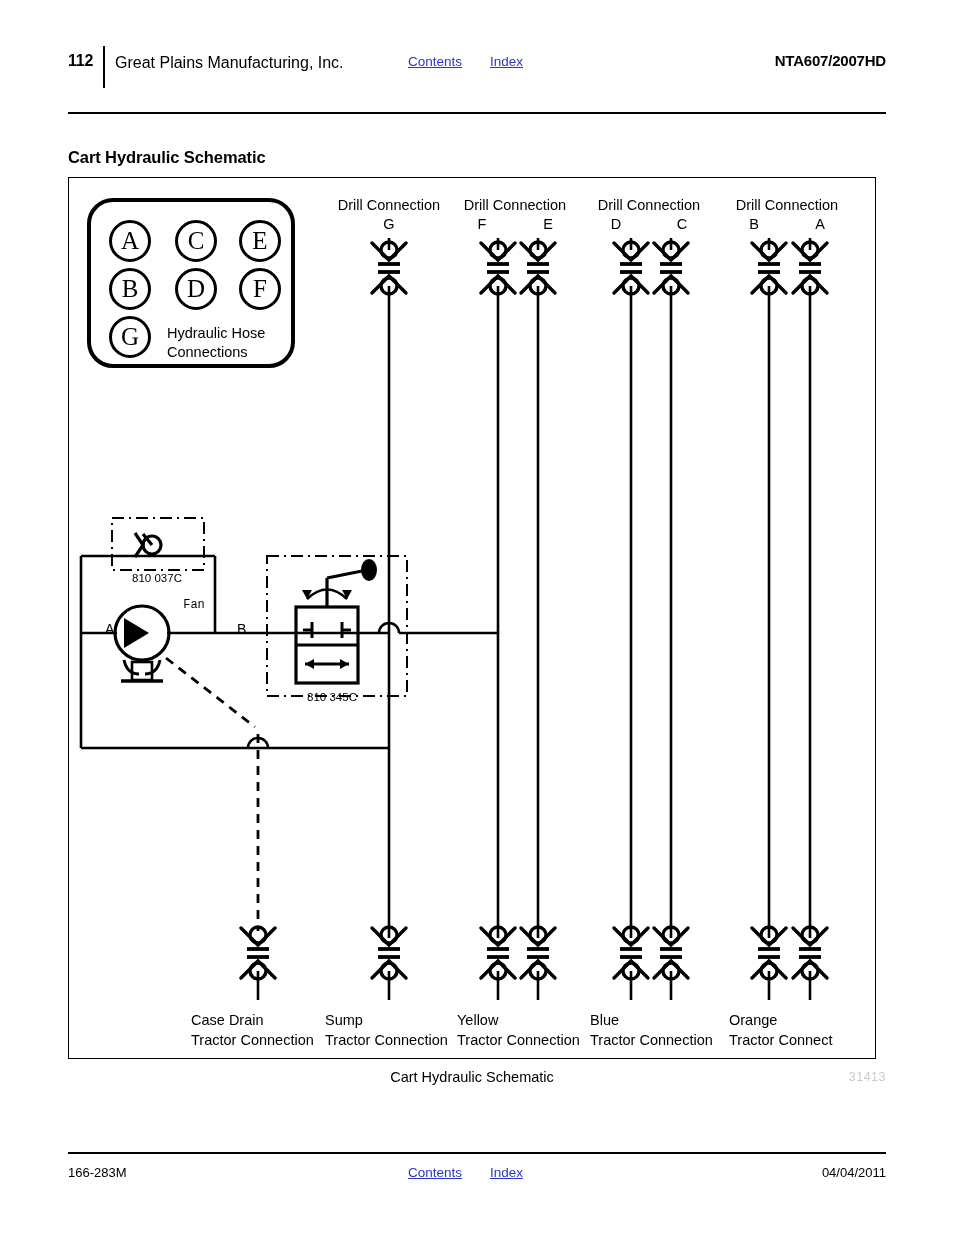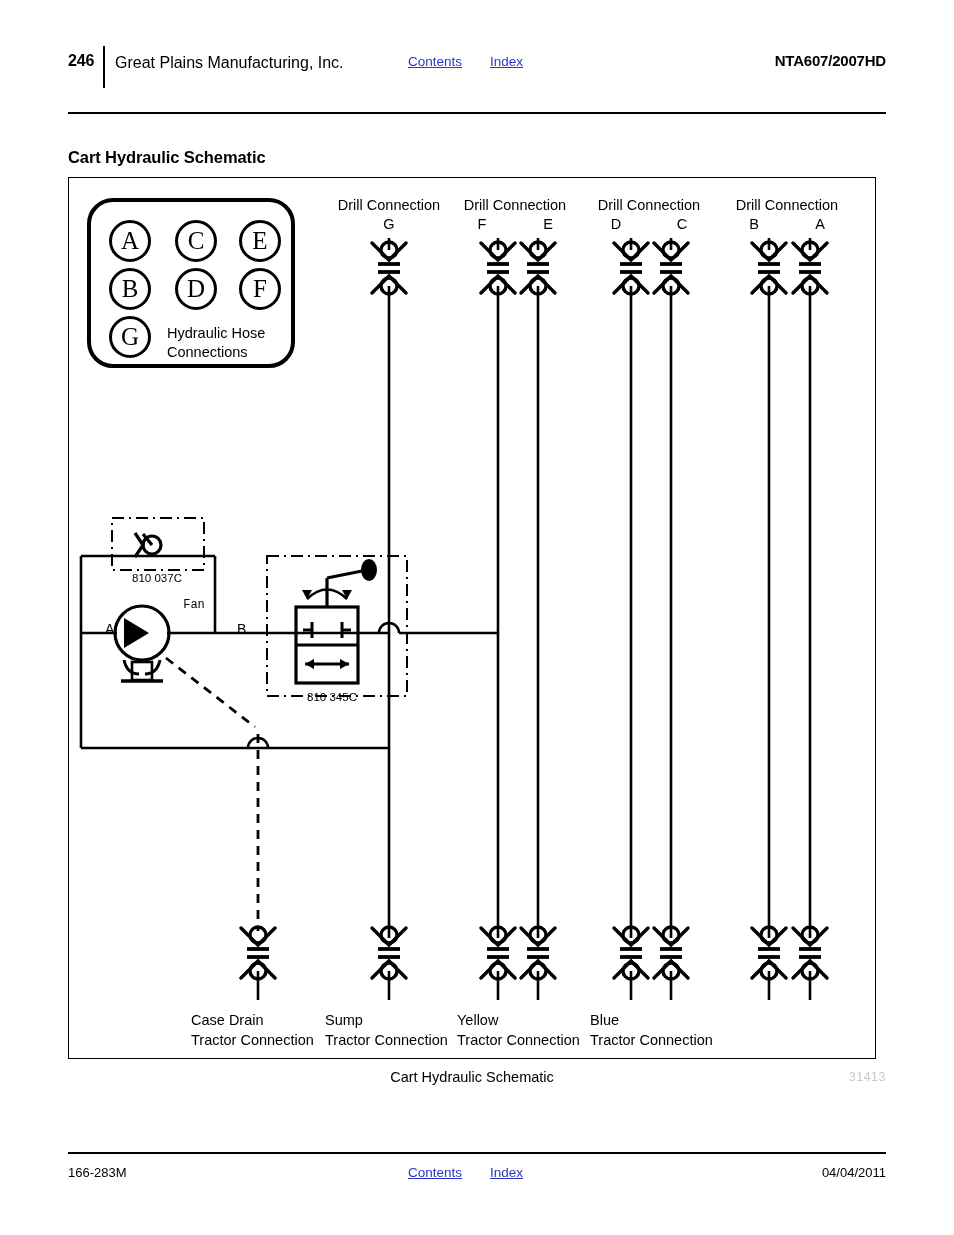--- a/index.html
+++ b/index.html
@@ -228,21 +228,21 @@
     position: absolute;
     right: 68px;
     top: 1165px;
     font-size: 13px;
   }
 </style>
 </head>
 <body>
 
 <div id="page-header">
-  <span id="header-pageno">246</span>
+  <span id="header-pageno">112</span>
   <span id="header-divider"></span>
   <span id="header-company">Great Plains Manufacturing, Inc.</span>
   <span class="navlink" id="header-contents">Contents</span>
   <span class="navlink" id="header-index">Index</span>
   <span id="header-model">NTA607/2007HD</span>
 </div>
 <div id="header-rule"></div>
 
 <div id="section-title">Cart Hydraulic Schematic</div>
 
@@ -306,20 +306,24 @@
     <div class="tractor-sub">Tractor  Connection</div>
   </div>
   <div class="tractor-group" style="left:388px; top:832px; width:192px;">
     <div class="tractor-name">Yellow</div>
     <div class="tractor-sub">Tractor  Connection</div>
   </div>
   <div class="tractor-group" style="left:521px; top:832px; width:192px;">
     <div class="tractor-name">Blue</div>
     <div class="tractor-sub">Tractor  Connection</div>
   </div>
+  <div class="tractor-group" style="left:660px; top:832px; width:192px;">
+    <div class="tractor-name">Orange</div>
+    <div class="tractor-sub">Tractor  Connect</div>
+  </div>
 
   <svg id="schematic-svg" viewBox="0 0 808 882">
     <defs>
 
       <g id="coupler-pair">
 
         <circle cx="0" cy="-16" r="8" fill="none" stroke="#000" stroke-width="3.4"></circle>
         <path d="M -17,-23 L 0,-6 L 17,-23" fill="none" stroke="#000" stroke-width="3.4" stroke-linecap="round"></path>
         <line x1="-11" y1="-2" x2="11" y2="-2" stroke="#000" stroke-width="3.8"></line>
 

